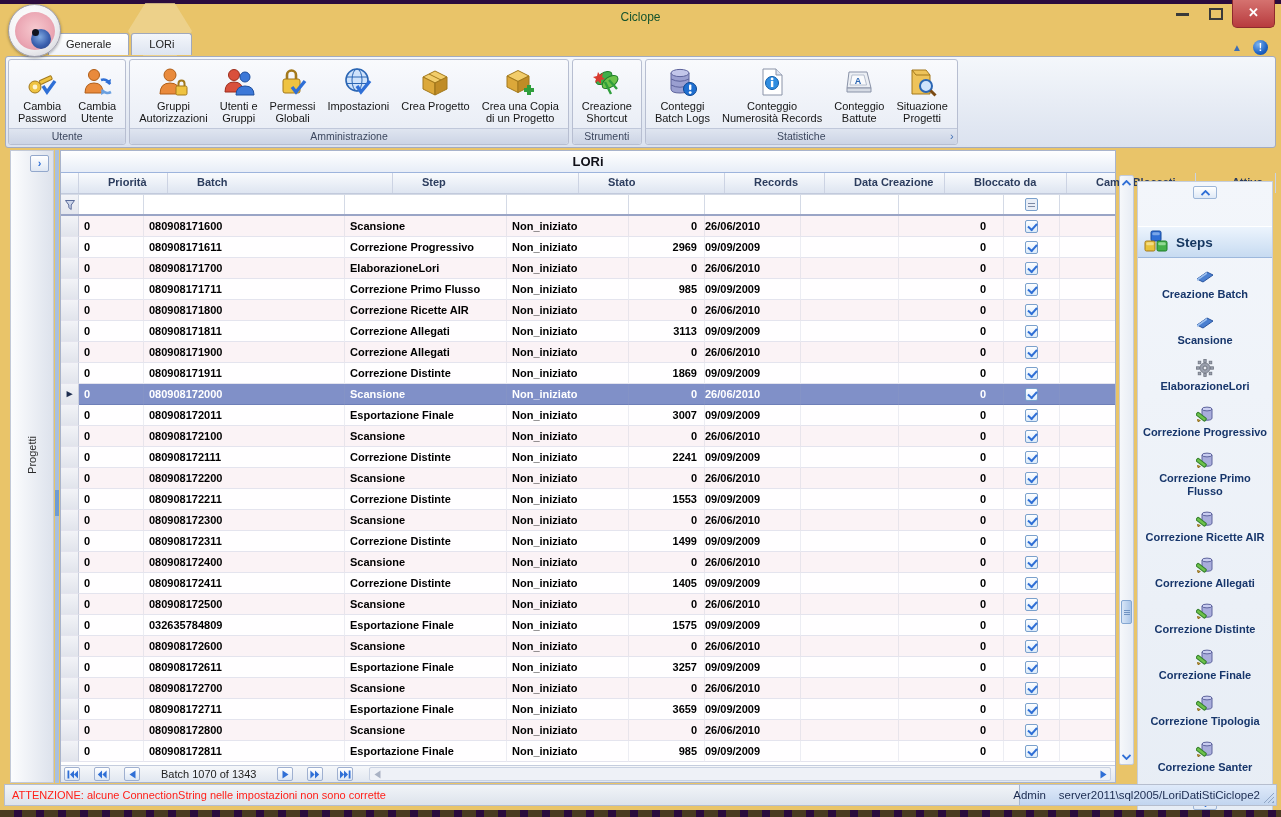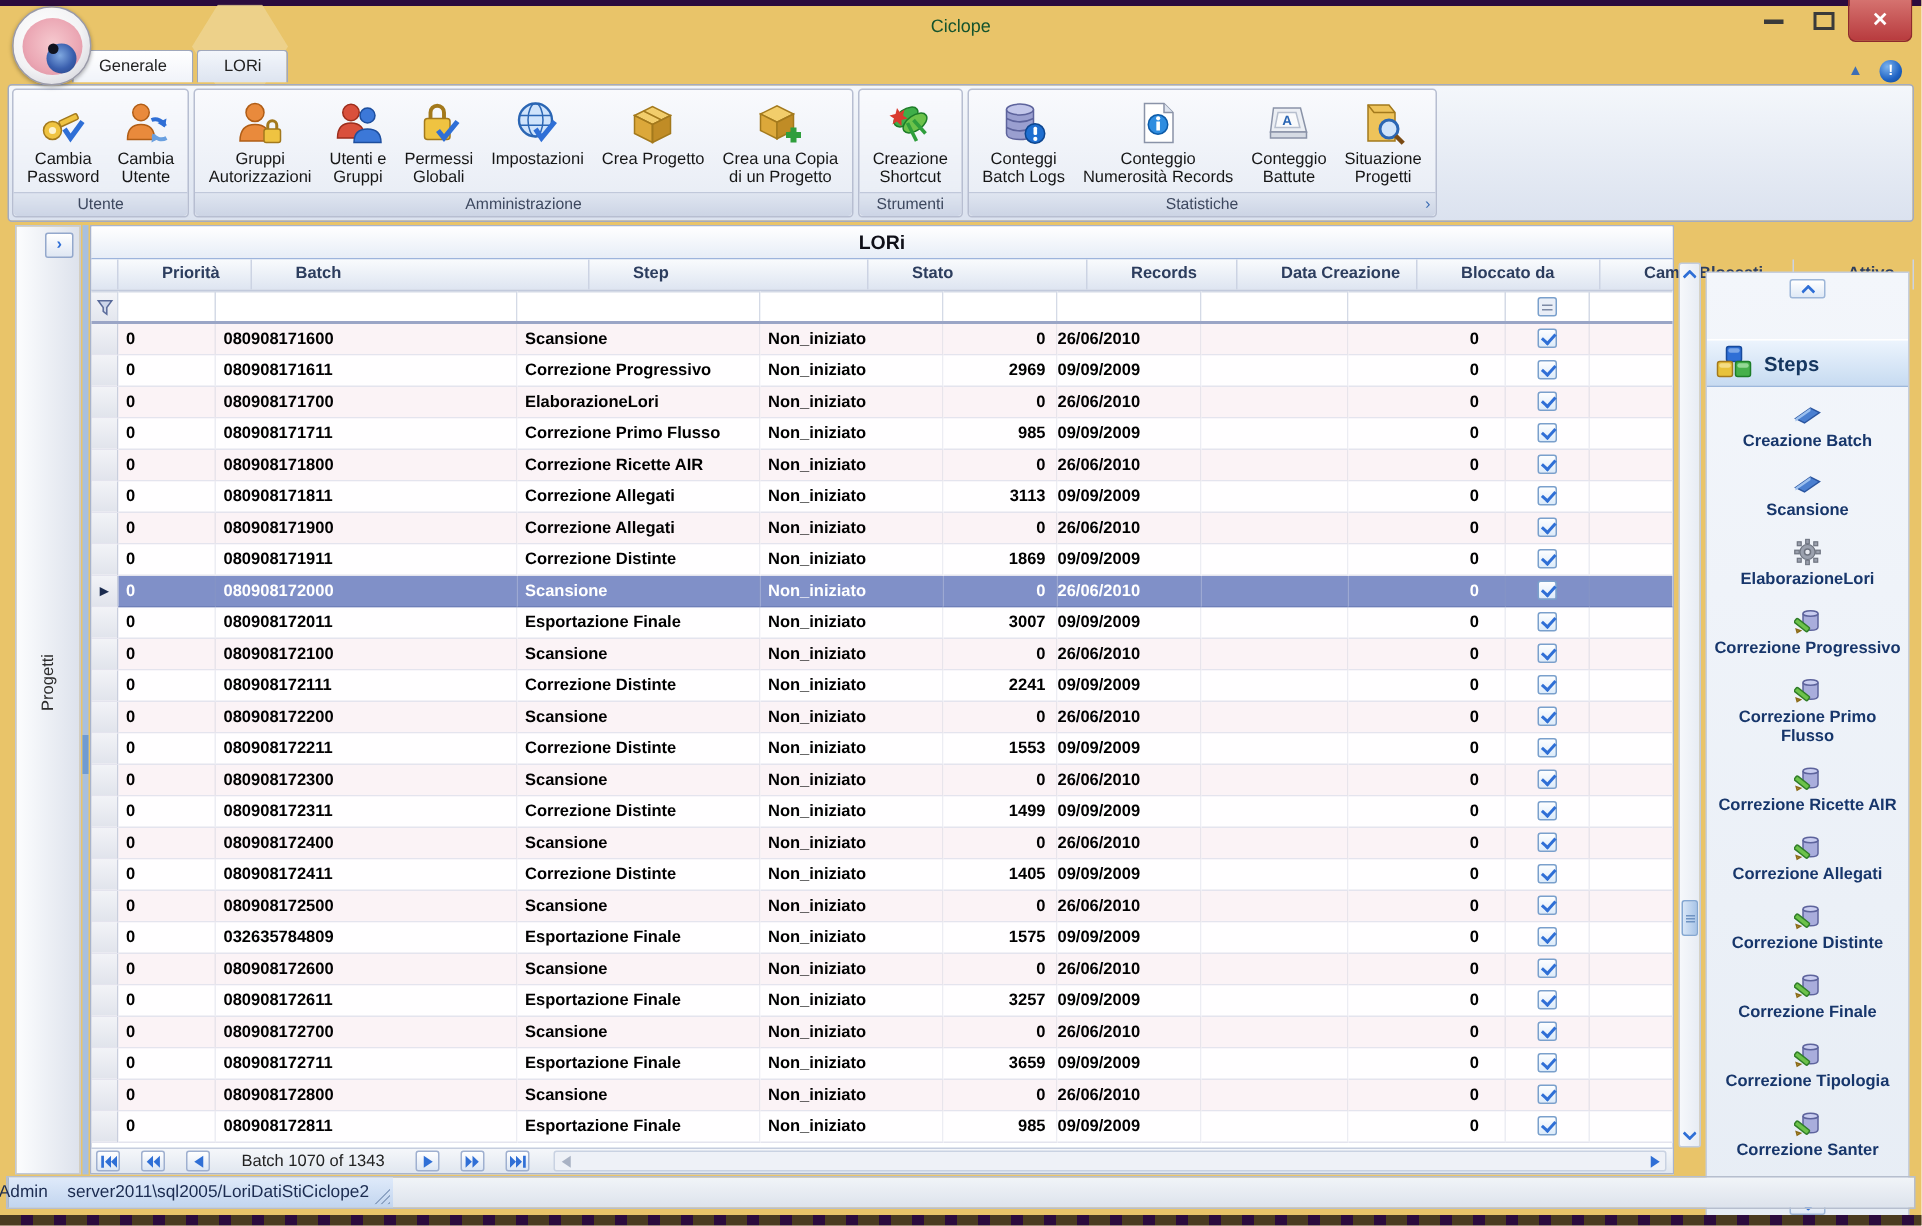--- a/index.html
+++ b/index.html
@@ -976,20 +976,21 @@
     <div class="steps-downbtn">
         <svg width="9" height="6" viewBox="0 0 9 6">
           <path d="M0.5 1 L4.5 5 L8.5 1" fill="none" stroke="#2f6fd6" stroke-width="1.8"></path>
         </svg>
       </div>
   </div>
 
 </div>
 
 <div class="statusbar">
+  <div class="status-warning">ATTENZIONE: alcune ConnectionString nelle impostazioni non sono corrette</div>
   <div class="status-conn">
     <span>Admin</span>
     <span>server2011\sql2005/LoriDatiStiCiclope2</span>
     <span class="grip"></span>
   </div>
 </div>
 
 <div class="bottom-strip"></div>
 
 </body></html>

